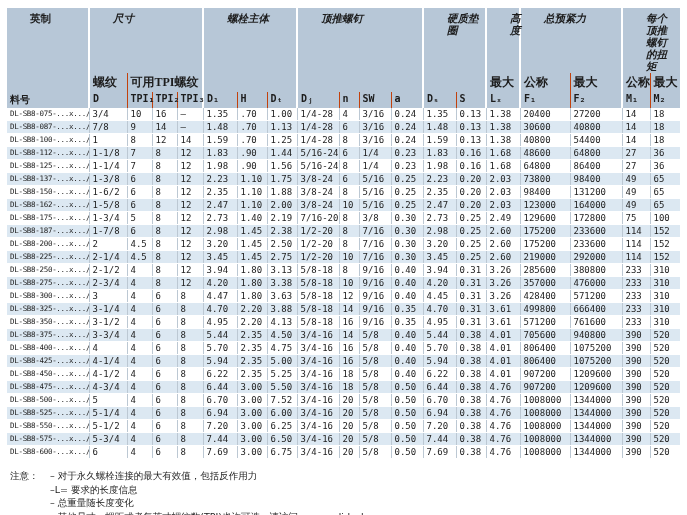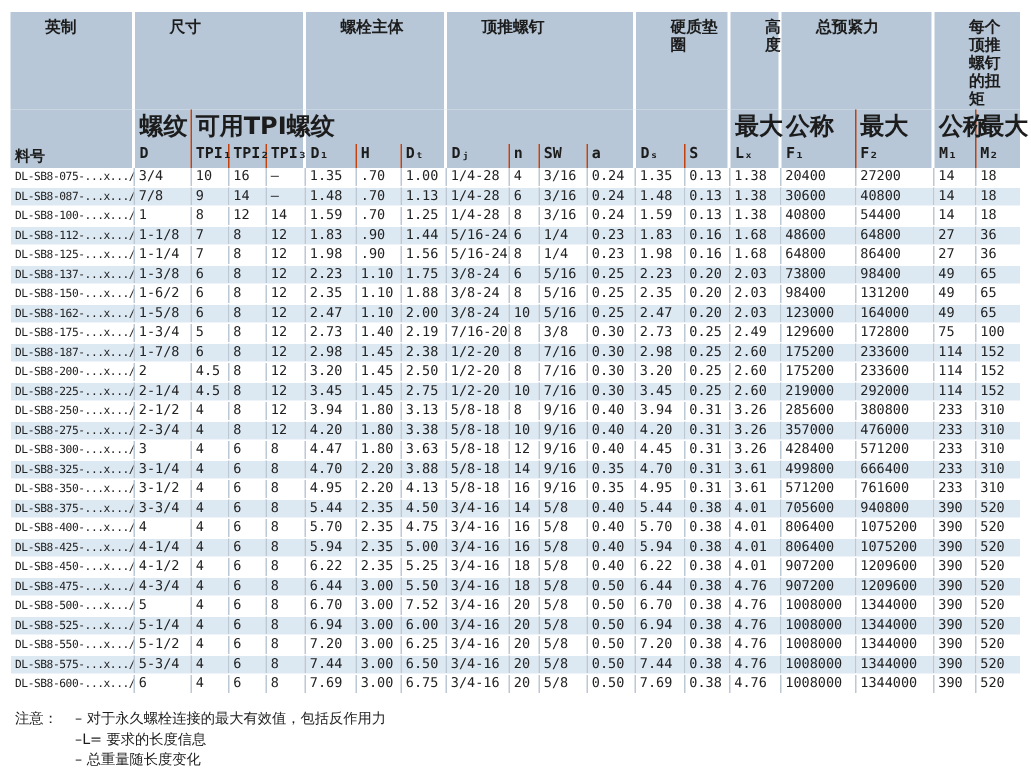--- a/index.html
+++ b/index.html
@@ -21,23 +21,23 @@
   thead th {
     background: #b7c7d7;
     font-weight: bold;
     text-align: left;
     vertical-align: top;
     font-size: 10px;
     padding: 1px 3px;
     white-space: nowrap;
   }
   tr.grp th { height: 32px; padding-top: 4px; font-size: 10.5px; white-space: normal; line-height: 12px; padding-left: 23px; }
-  tr.grp th.g { border-left: 2px solid #fff; }
+  tr.grp th.g { border-left: 2px solid #fff; font-style: italic; }
   tr.grp th:first-child { border-left: none; }
-  tr.sub th { height: 14px; font-size: 16px; }
+  tr.sub th { height: 14px; font-size: 12px; font-family: Liberation Serif, serif; }
   tr.sym th { height: 15px; font-size: 10px; font-family: "DejaVu Sans Mono","DejaVu Sans",sans-serif; }
   tr.unit th { height: 13px; font-size: 9px; font-family: "DejaVu Sans Mono","DejaVu Sans",sans-serif; vertical-align: top; }
   thead tr.sub th, thead tr.sym th, thead tr.unit th { border-left: 1px solid #c2410c; }
   thead th.gb { border-left: 2px solid #fff !important; }
   thead th.nb { border-left: none !important; }
   thead th.cjk { font-family: "DejaVu Sans","Liberation Sans",sans-serif; }
   thead th.ctr { text-align: center; }
   tbody td {
     font-family: "DejaVu Sans Mono","DejaVu Sans",sans-serif;
     font-size: 9px;

